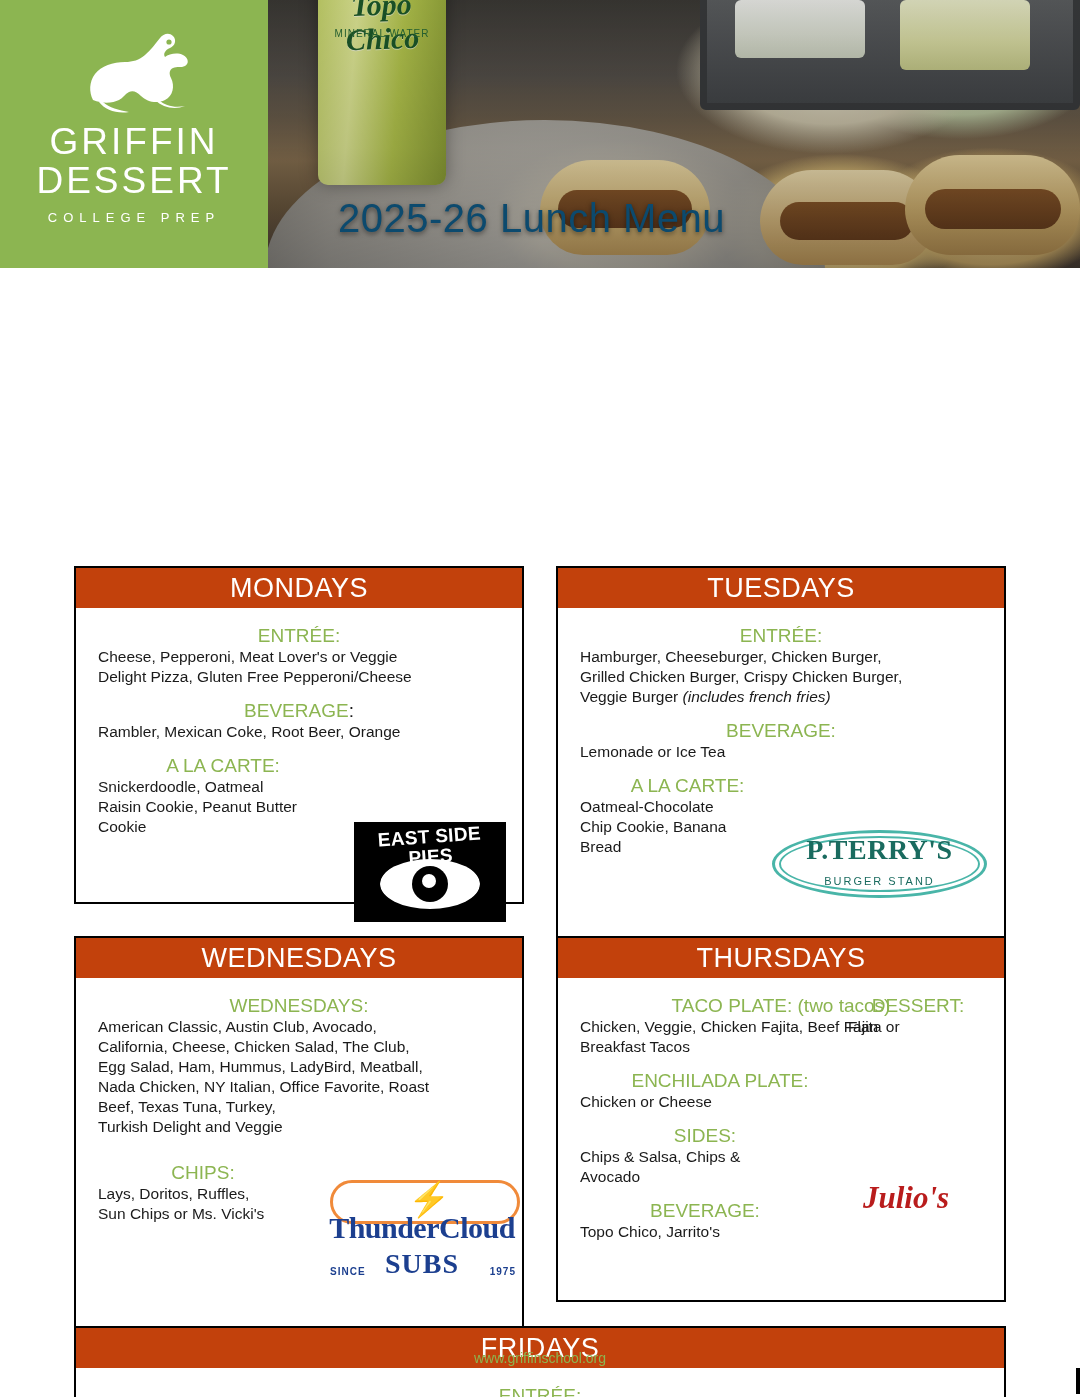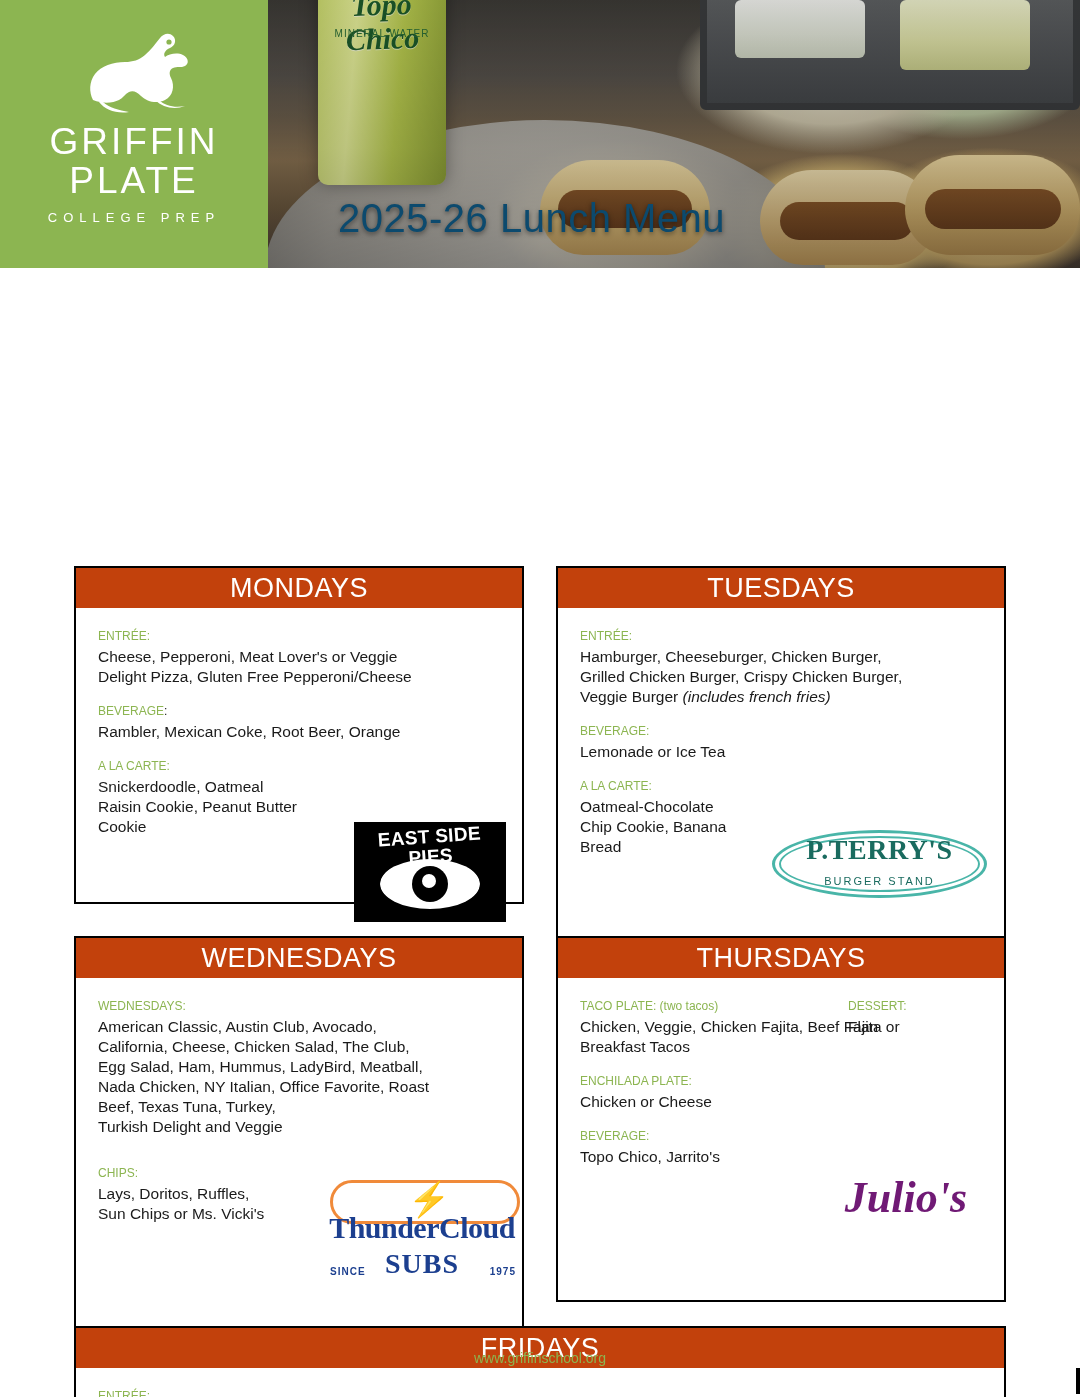--- a/index.html
+++ b/index.html
@@ -165,23 +165,24 @@
     position: relative;
     padding: 18px 22px 16px 22px;
     font-size: 15.5px;
     line-height: 20px;
     color: #1a1a1a;
   }
   .sec { margin-bottom: 14px; }
   .sec:last-child { margin-bottom: 0; }
   .sec-label {
     color: #8cb551;
-    font-size: 12px;
+    font-size: 19px;
     line-height: 20px;
     margin-bottom: 1px;
+    text-align: center;
   }
   .sec-label .blk { color: #1a1a1a; }
   .sec-text { color: #1a1a1a; }
   .ital { font-style: italic; }
 
   
   #card-mon  { left: 74px;  top: 298px; width: 450px; height: 338px; }
   #card-tue  { left: 556px; top: 298px; width: 450px; height: 426px; }
   #card-wed  { left: 74px;  top: 668px; width: 450px; height: 420px; }
   #card-thu  { left: 556px; top: 668px; width: 450px; height: 366px; }
@@ -285,25 +286,25 @@
     color: #1c3f8f; font-size: 10px; letter-spacing: 1px; font-weight: bold;
   }
 
   .julios {
     left: 278px; top: 198px; width: 140px; height: 86px;
     background: #ffffff;
   }
   .julios-name {
     position: absolute; left: 0; top: 12px; width: 140px;
     text-align: center;
-    color: #701a75;
+    color: #b91c1c;
     font-family: "Liberation Serif", serif;
     font-style: italic;
     font-weight: bold;
-    font-size: 44px;
+    font-size: 31px;
   }
 
   .footer-url {
     position: absolute;
     left: 0; top: 1350px;
     width: 1080px;
     text-align: center;
     color: #8cb551;
     font-size: 14px;
   }
@@ -347,21 +348,21 @@
                  C104 4 110 2 114 6 C118 10 116 16 111 18 C106 20 104 24 106 27 C110 24 118 22 124 25
                  C130 28 130 34 126 36 C122 38 118 36 114 38 C110 40 110 44 112 48 C116 56 114 66 106 70
                  C98 74 88 72 82 66 C78 62 74 60 70 62 C66 64 64 68 60 70 C54 73 44 74 34 70 Z"></path>
         <circle cx="110" cy="12" r="2.6" fill="#8cb551"></circle>
         <path fill="#ffffff" d="M40 72 C46 80 58 84 70 82 C60 80 50 78 44 72 Z"></path>
         <path fill="#ffffff" d="M96 70 C104 78 116 80 126 76 C116 78 106 76 100 70 Z"></path>
       </svg>
     </span>
     <div class="logo-name">
       <div>GRIFFIN</div>
-      <div>PLATE</div>
+      <div>DESSERT</div>
     </div>
     <div class="logo-sub">COLLEGE PREP</div>
   </div>
 
   <div class="header-title">2025-26 Lunch Menu</div>
 </div>
 
 <div class="sheet">
 
   <div class="card" id="card-mon">
@@ -456,20 +457,25 @@
       <div class="sec">
         <div class="sec-label"><span>TACO PLATE:</span><span> (two tacos)</span></div>
         <div class="sec-text" style="white-space:pre-line">Chicken, Veggie, Chicken Fajita, Beef Fajita or
 Breakfast Tacos</div>
       </div>
       <div class="sec" style="width:280px">
         <div class="sec-label">ENCHILADA PLATE:</div>
         <div class="sec-text" style="white-space:pre-line">Chicken or Cheese</div>
       </div>
       <div class="sec" style="width:250px">
+        <div class="sec-label">SIDES:</div>
+        <div class="sec-text" style="white-space:pre-line">Chips &amp; Salsa, Chips &amp;
+Avocado</div>
+      </div>
+      <div class="sec" style="width:250px">
         <div class="sec-label">BEVERAGE:</div>
         <div class="sec-text" style="white-space:pre-line">Topo Chico, Jarrito's</div>
       </div>
 
       <div style="position:absolute; left:290px; top:18px; width:140px">
         <div class="sec-label">DESSERT:</div>
         <div class="sec-text">Flan</div>
       </div>
 
       <div class="vendor julios">

